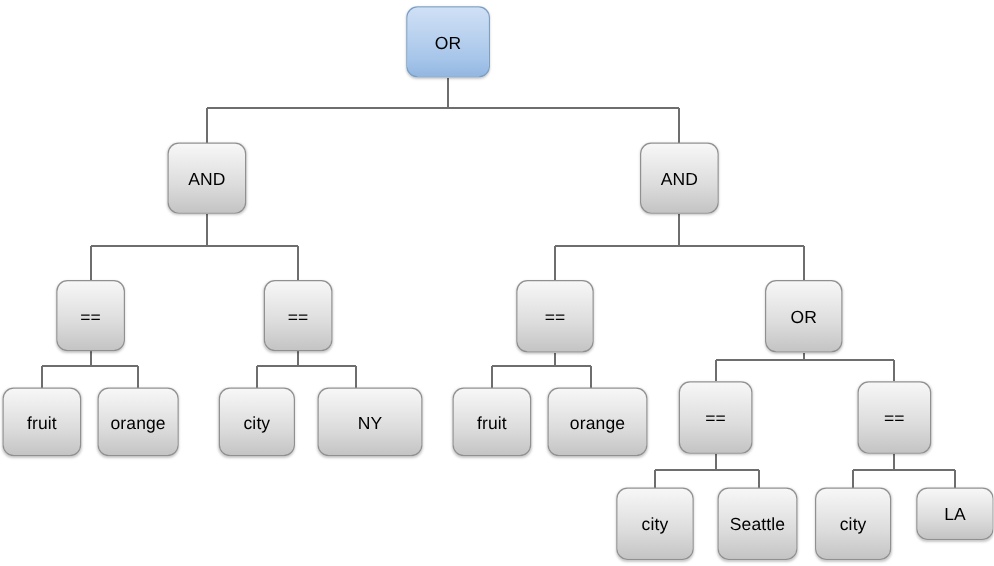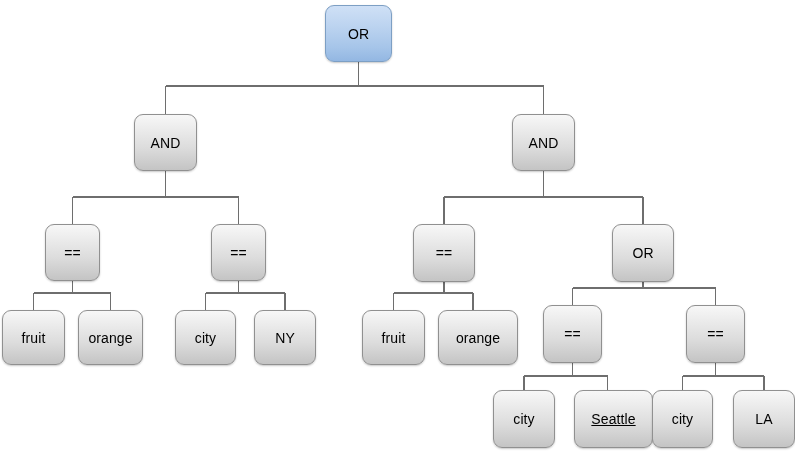--- a/index.html
+++ b/index.html
@@ -120,41 +120,41 @@
       </div>
       <div class="node gray leaf" style="left: 2px; top: 310px; width: 63px; height: 55px;">
         <span class="label">fruit</span>
       </div>
       <div class="node gray leaf" style="left: 78px; top: 310px; width: 65px; height: 55px;">
         <span class="label">orange</span>
       </div>
       <div class="node gray leaf" style="left: 175px; top: 310px; width: 61px; height: 55px;">
         <span class="label">city</span>
       </div>
-      <div class="node gray leaf" style="left: 254px; top: 310px; width: 62px; height: 55px; justify-content: center;">
+      <div class="node gray leaf" style="left: 254px; top: 310px; width: 84px; height: 55px; justify-content: center;">
         <span class="label">NY</span>
       </div>
       <div class="node gray leaf" style="left: 362px; top: 310px; width: 63px; height: 55px;">
         <span class="label">fruit</span>
       </div>
       <div class="node gray leaf" style="left: 438px; top: 310px; width: 80px; height: 55px;">
         <span class="label">orange</span>
       </div>
       <div class="node gray op" style="left: 543px; top: 305px; width: 59px; height: 58px;">
         <span class="label">==</span>
       </div>
       <div class="node gray op" style="left: 686px; top: 305px; width: 59px; height: 58px;">
         <span class="label">==</span>
       </div>
       <div class="node gray leaf" style="left: 493px; top: 390px; width: 62px; height: 58px;">
         <span class="label">city</span>
       </div>
-      <div class="node gray leaf" style="left: 574px; top: 390px; width: 79px; height: 58px; text-decoration: underline;">
+      <div class="node gray leaf" style="left: 574px; top: 390px; width: 64px; height: 58px;">
         <span class="label">Seattle</span>
       </div>
       <div class="node gray leaf" style="left: 652px; top: 390px; width: 61px; height: 58px;">
         <span class="label">city</span>
       </div>
-      <div class="node gray leaf" style="left: 733px; top: 390px; width: 62px; height: 58px;">
+      <div class="node gray leaf" style="left: 733px; top: 390px; width: 62px; height: 42px;">
         <span class="label">LA</span>
       </div>
     </div>
 </div>
 
 </body></html>

